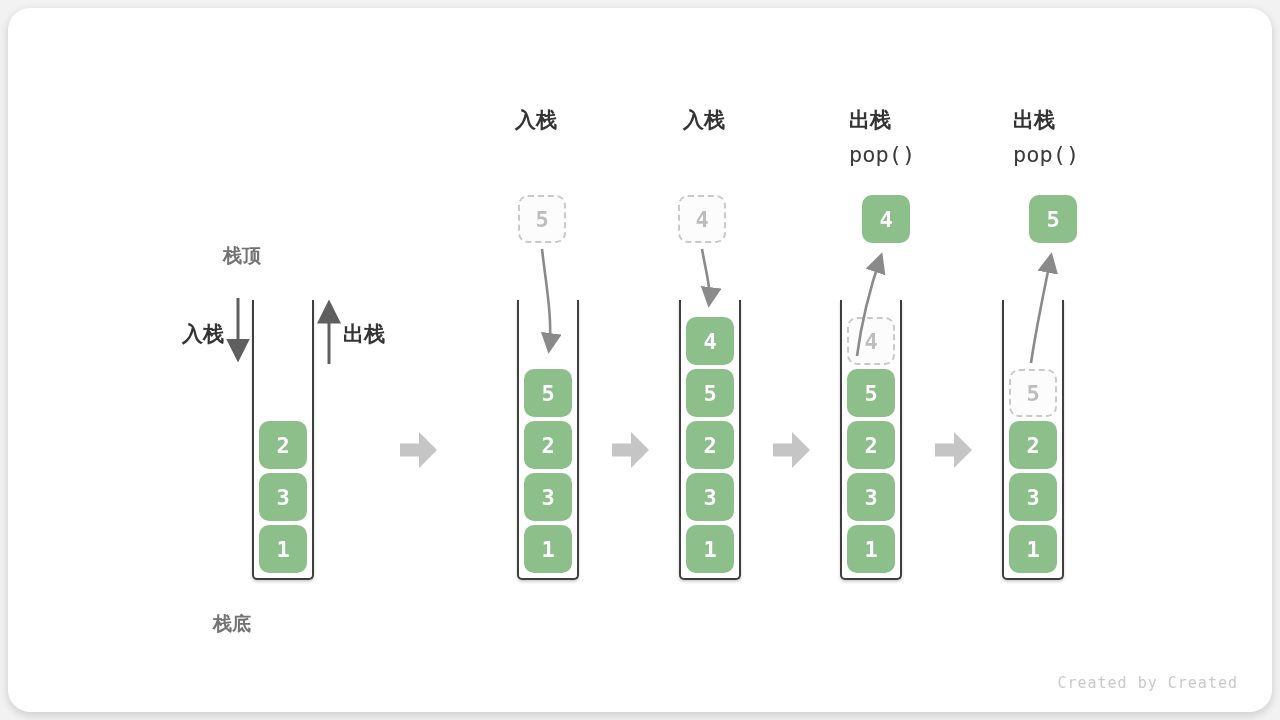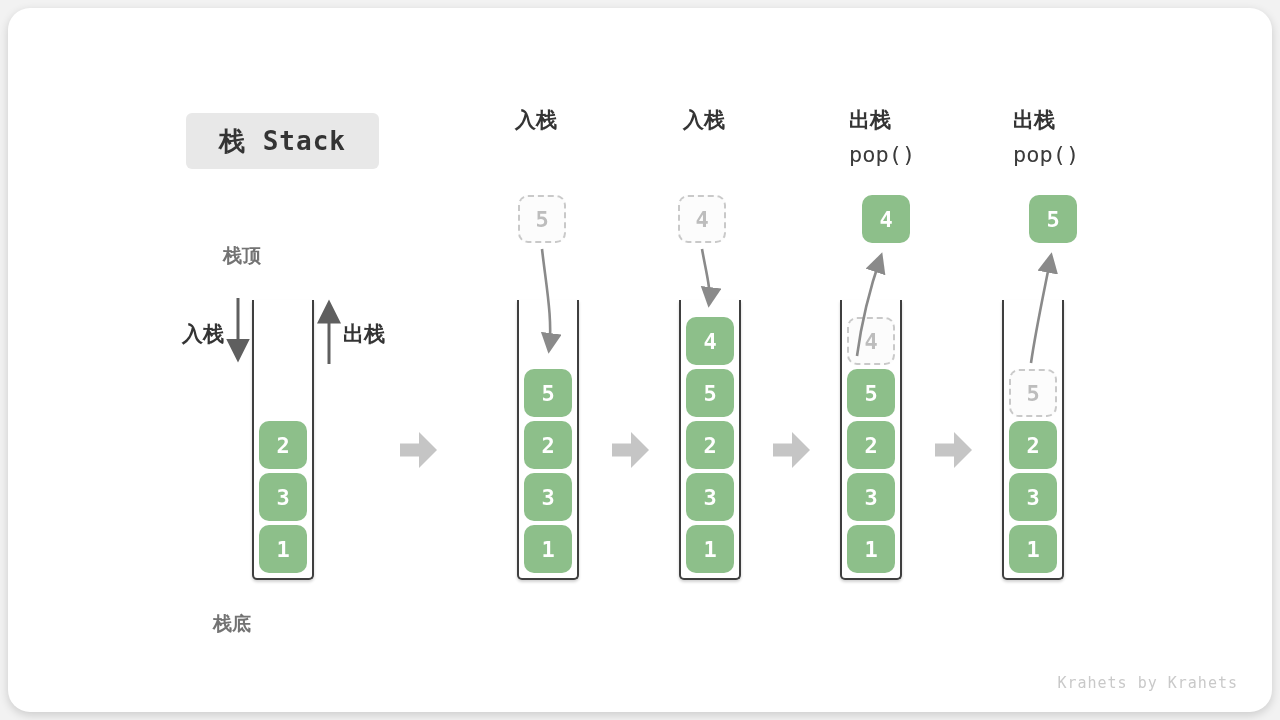--- a/index.html
+++ b/index.html
@@ -79,21 +79,20 @@
   }
   svg{display:block;}
 </style>
 </head>
 <body>
 
 <div class="card"></div>
 
 <div class="layer">
 
-  <div class="title-box">栈 Stack</div>
 
   <div class="col-header" style="left:515px;">
     <div class="op">入栈</div>
   </div>
   <div class="col-header" style="left:683px;">
     <div class="op">入栈</div>
   </div>
   <div class="col-header" style="left:849px;">
     <div class="op">出栈</div>
     <div class="code"><span>pop()</span><span class="arg"></span><span></span></div>
@@ -168,15 +167,15 @@
     <path d="M1031,363 C1036,328 1044,292 1051,256" fill="none" stroke="#8a8a8a" stroke-width="2.6" marker-end="url(#ah-gray)"></path>
 
     <g fill="#c5c5c5">
       <polygon points="0,12.5 19,12.5 19,1 37,19 19,37 19,25.5 0,25.5" transform="translate(400,431)"></polygon>
       <polygon points="0,12.5 19,12.5 19,1 37,19 19,37 19,25.5 0,25.5" transform="translate(612,431)"></polygon>
       <polygon points="0,12.5 19,12.5 19,1 37,19 19,37 19,25.5 0,25.5" transform="translate(773,431)"></polygon>
       <polygon points="0,12.5 19,12.5 19,1 37,19 19,37 19,25.5 0,25.5" transform="translate(935,431)"></polygon>
     </g>
   </svg>
 
-  <div class="watermark">Krahets by Krahets</div>
+  <div class="watermark">Created by Created</div>
 
 </div>
 
 </body></html>

